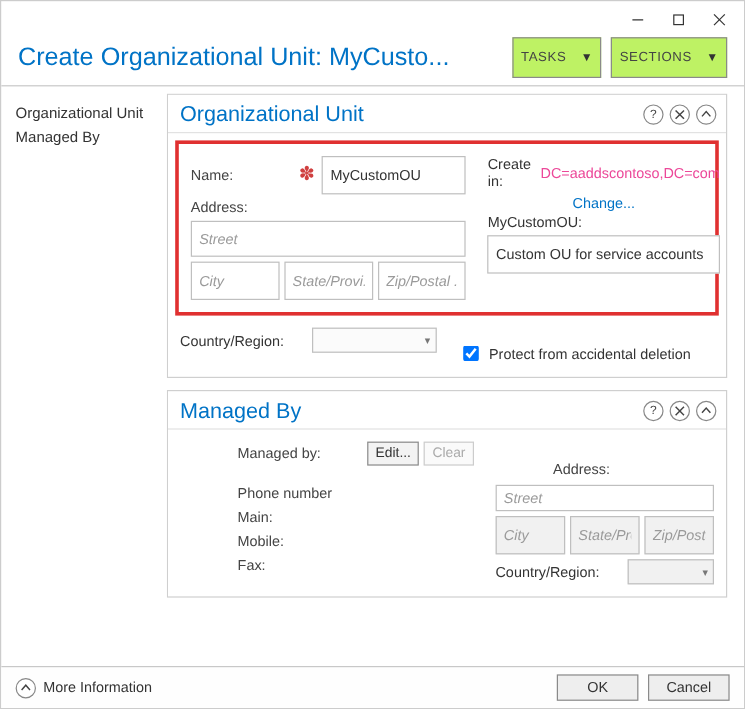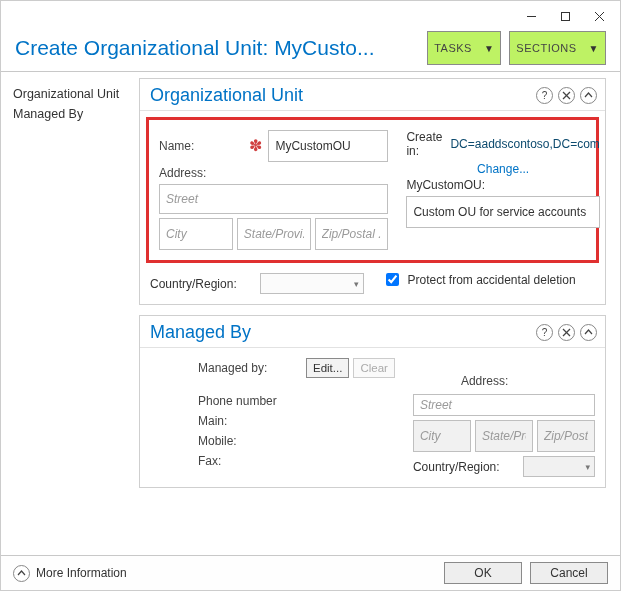--- a/index.html
+++ b/index.html
@@ -122,41 +122,41 @@
   .cr-row { display:flex; align-items:center; margin-top:4px; }
   .cr-label { width:110px; }
   .select-like {
     flex:1; border:1px solid #bfbfbf; height:21px;
     display:flex; align-items:center; justify-content:flex-end; padding:0 4px;
     background:#fbfbfb;
   }
   .select-like .sarrow { font-size:9px; color:#777; }
 
   .link { color:#0073c6; cursor:pointer; }
-  .createin-path { color:#0c4a6e; font-size:12px; }
+  .createin-path { color:#ec4899; font-size:12px; }
 
   .desc-input {
     border:1px solid #bfbfbf; height:28px; padding:2px 6px;
     font-family:inherit; font-size:12.5px; width:100%;
     background:#fff;
   }
 
-  .check-row { display:flex; align-items:center; margin-top:1px; gap:6px; }
+  .check-row { display:flex; align-items:center; margin-top:16px; gap:6px; }
   .check-row input { width:13px; height:13px; }
 
   .footer {
     border-top:1px solid #c8c8c8;
     padding: 6px 12px;
     display:flex; align-items:center;
     background:#fefefe;
   }
   .more-info { display:flex; align-items:center; gap:6px; font-size:12px; color:#333; }
   .foot-spacer { flex:1; }
   .foot-btn {
-    width:78px; height:22px; border:1px solid #8a8a8a; background:#eee;
+    width:68px; height:22px; border:1px solid #8a8a8a; background:#eee;
     font-size:12px; display:flex; align-items:center; justify-content:center;
     margin-left:8px;
     text-align:center;
   }
 
   .mb-label { width:100px; color:#444; font-size:12px; }
   .mb-row { display:flex; align-items:center; margin-bottom:6px; gap:4px;margin-left:48px; }
   .mb-col .addr-grid input { background:#f1f1f1; }
   .mb-col .ro-input { }
 </style>

